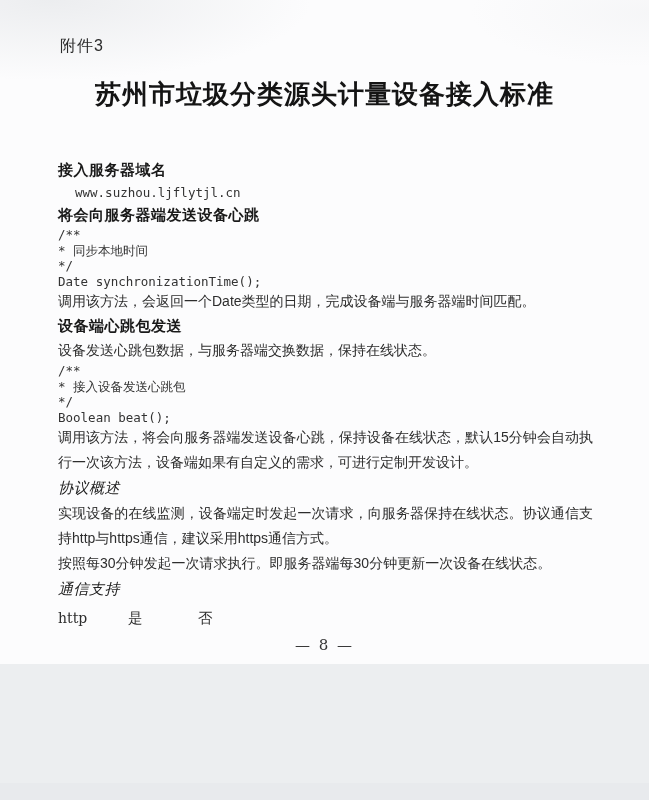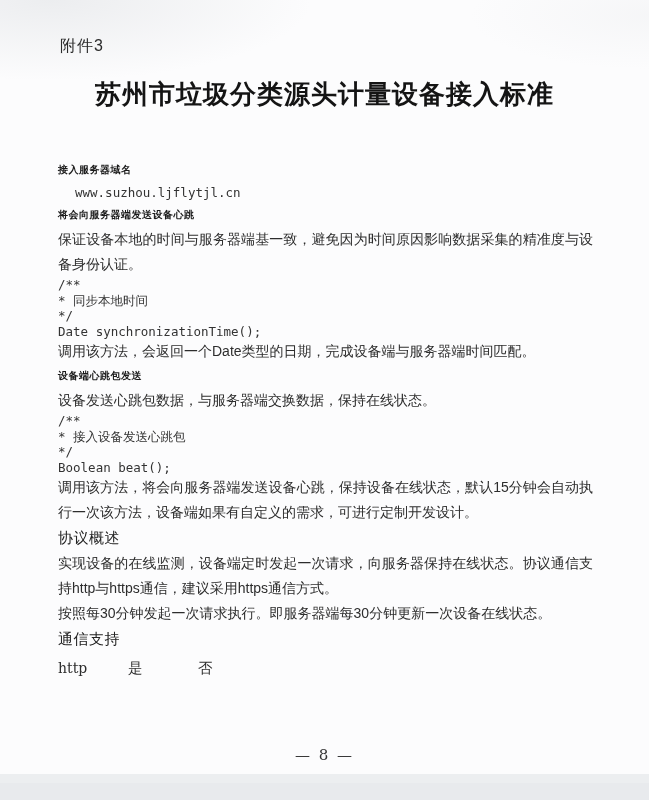--- a/index.html
+++ b/index.html
@@ -9,21 +9,21 @@
   body {
     width: 649px;
     height: 800px;
     background: #eceef0;
     font-family: "Liberation Sans", sans-serif;
     overflow: hidden;
   }
   .page {
     position: relative;
     width: 649px;
-    height: 774px;
+    height: 664px;
     overflow: hidden;
     background:
       radial-gradient(420px 130px at 8% 0%, rgba(188,193,198,0.25), rgba(255,255,255,0) 62%),
       radial-gradient(300px 90px at 100% 2%, rgba(200,204,208,0.12), rgba(255,255,255,0) 60%),
       #fcfcfd;
     color: #2d2d2d;
   }
   .scan-band {
     position: absolute;
     left: 0;
@@ -49,21 +49,21 @@
   }
   .content {
     margin: 46px 58px 0 58px;
     width: 535px;
     font-size: 14px;
     line-height: 25px;
     color: #2d2d2d;
   }
   .sec-heading {
     font-weight: bold;
-    font-size: 10px;
+    font-size: 15px;
     line-height: 24px;
     color: #1a1a1a;
     letter-spacing: 0.5px;
   }
   .mono-line {
     font-family: "DejaVu Sans Mono", "Liberation Mono", monospace;
     font-size: 12.5px;
     line-height: 21px;
     color: #333;
     margin-left: 17px;
@@ -71,20 +71,21 @@
   .para {
     text-align: justify;
   }
   .code-block {
     font-family: "DejaVu Sans Mono", "Liberation Mono", monospace;
     font-size: 12.5px;
     line-height: 15.5px;
     color: #333;
   }
   .sub-heading {
+    font-style: italic;
     font-family: "DejaVu Serif", "Liberation Serif", serif;
     font-size: 15px;
     line-height: 26px;
     color: #222;
     letter-spacing: 0.5px;
   }
   .comm-table {
     margin-top: 2px;
     width: 192px;
   }
@@ -131,21 +132,20 @@
   <div class="attachment-label">附件3</div>
 
   <div class="doc-title">苏州市垃圾分类源头计量设备接入标准</div>
 
   <div class="content">
 
     <div class="sec-heading">接入服务器域名</div>
     <div class="mono-line">www.suzhou.ljflytjl.cn</div>
 
     <div class="sec-heading">将会向服务器端发送设备心跳</div>
-    <div class="para">保证设备本地的时间与服务器端基一致，避免因为时间原因影响数据采集的精准度与设备身份认证。</div>
     <div class="code-block">
       <div>/**</div>
       <div>* 同步本地时间</div>
       <div>*/</div>
       <div>Date synchronizationTime();</div>
     </div>
     <div class="para">调用该方法，会返回一个Date类型的日期，完成设备端与服务器端时间匹配。</div>
 
     <div class="sec-heading">设备端心跳包发送</div>
     <div class="para">设备发送心跳包数据，与服务器端交换数据，保持在线状态。</div>

